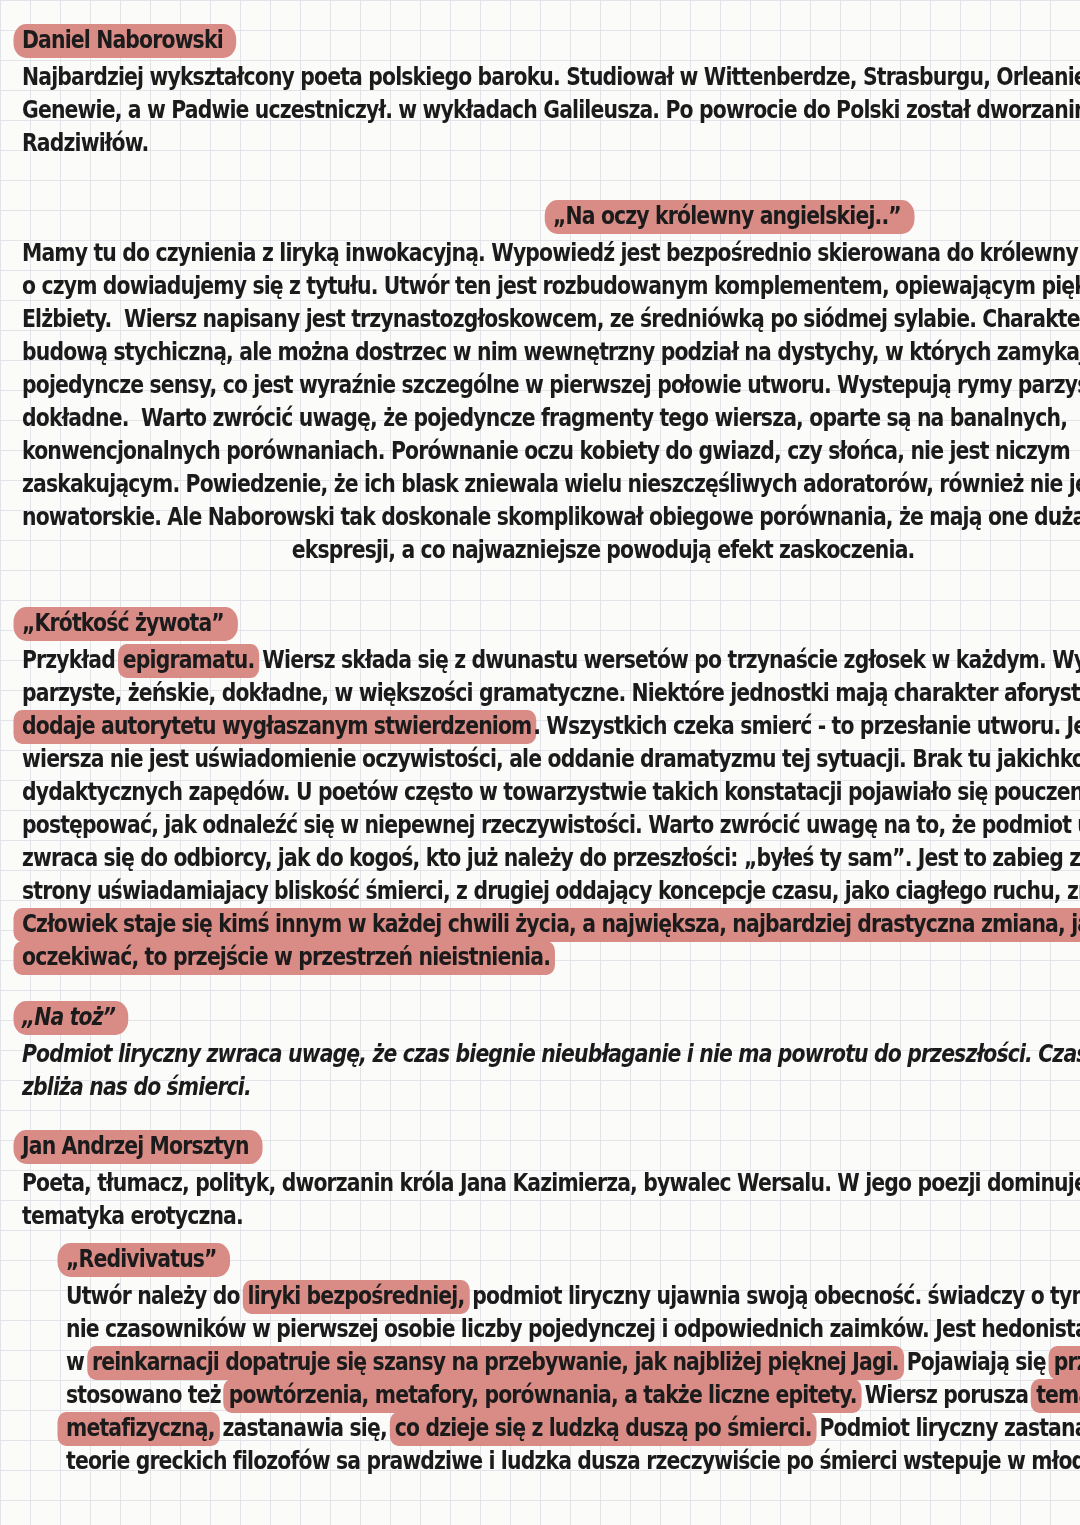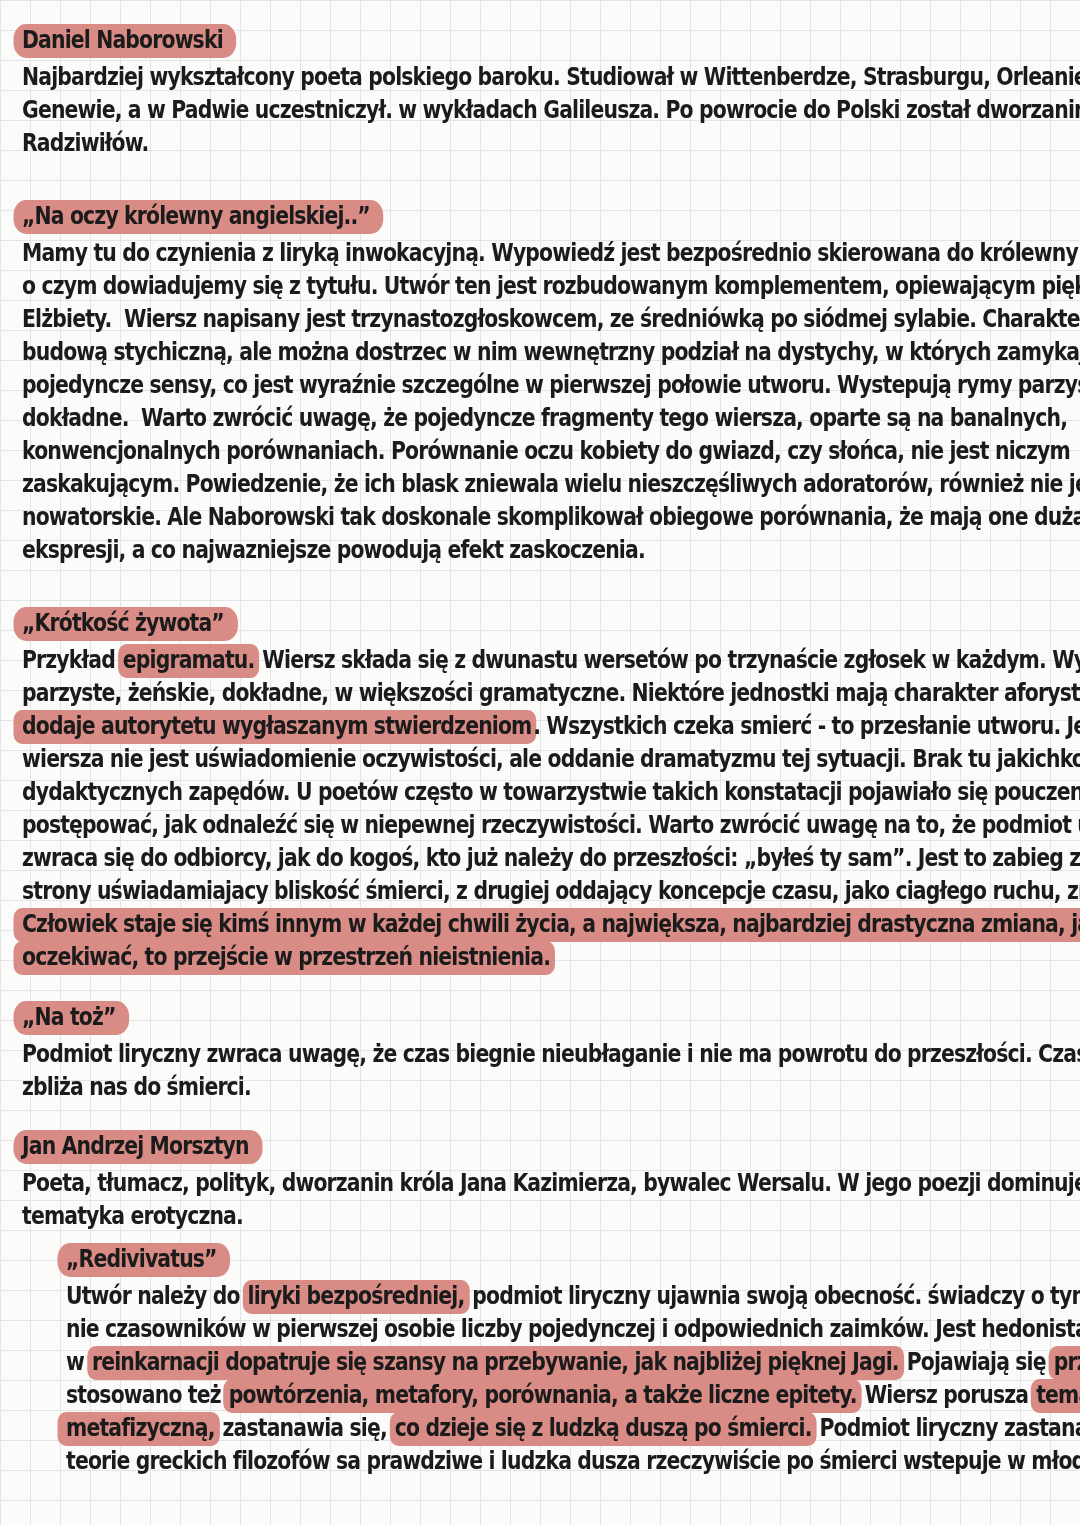--- a/index.html
+++ b/index.html
@@ -12,23 +12,23 @@
       linear-gradient(to bottom, var(--grid) 1px, transparent 1px);
     background-size: 30px 30px;
     font-family: "DejaVu Sans", "Liberation Sans", sans-serif;
     color: var(--ink);
   }
   .page {
     width:1080px; height:1525px;
     padding: 24px 8px 0 22px;
   }
   .note-section { margin-bottom: 40px; }
-  .note-section.s2 { margin-bottom: 40px; }
+  .note-section.s2 { margin-bottom: 40px; text-align: right; }
   .note-section.s3 { margin-bottom: 27px; }
-  .note-section.s4 { margin-bottom: 26px; }
+  .note-section.s4 { margin-bottom: 26px; font-style: italic; }
   .note-section.s5 { margin-bottom: 10px; }
   .note-section.s6 { margin-bottom: 0; margin-left: 44px; }
   .pill-row { margin-bottom: 3px; transform: scaleX(0.85); transform-origin: 0 50%; white-space: pre; }
   .pill {
     display:inline-block;
     background: var(--hl);
     border-radius: 15px;
     padding: 2px 16px 4px 10px;
     margin-left: -10px;
     font-size: 24px; font-weight: 700; letter-spacing: -1px;

